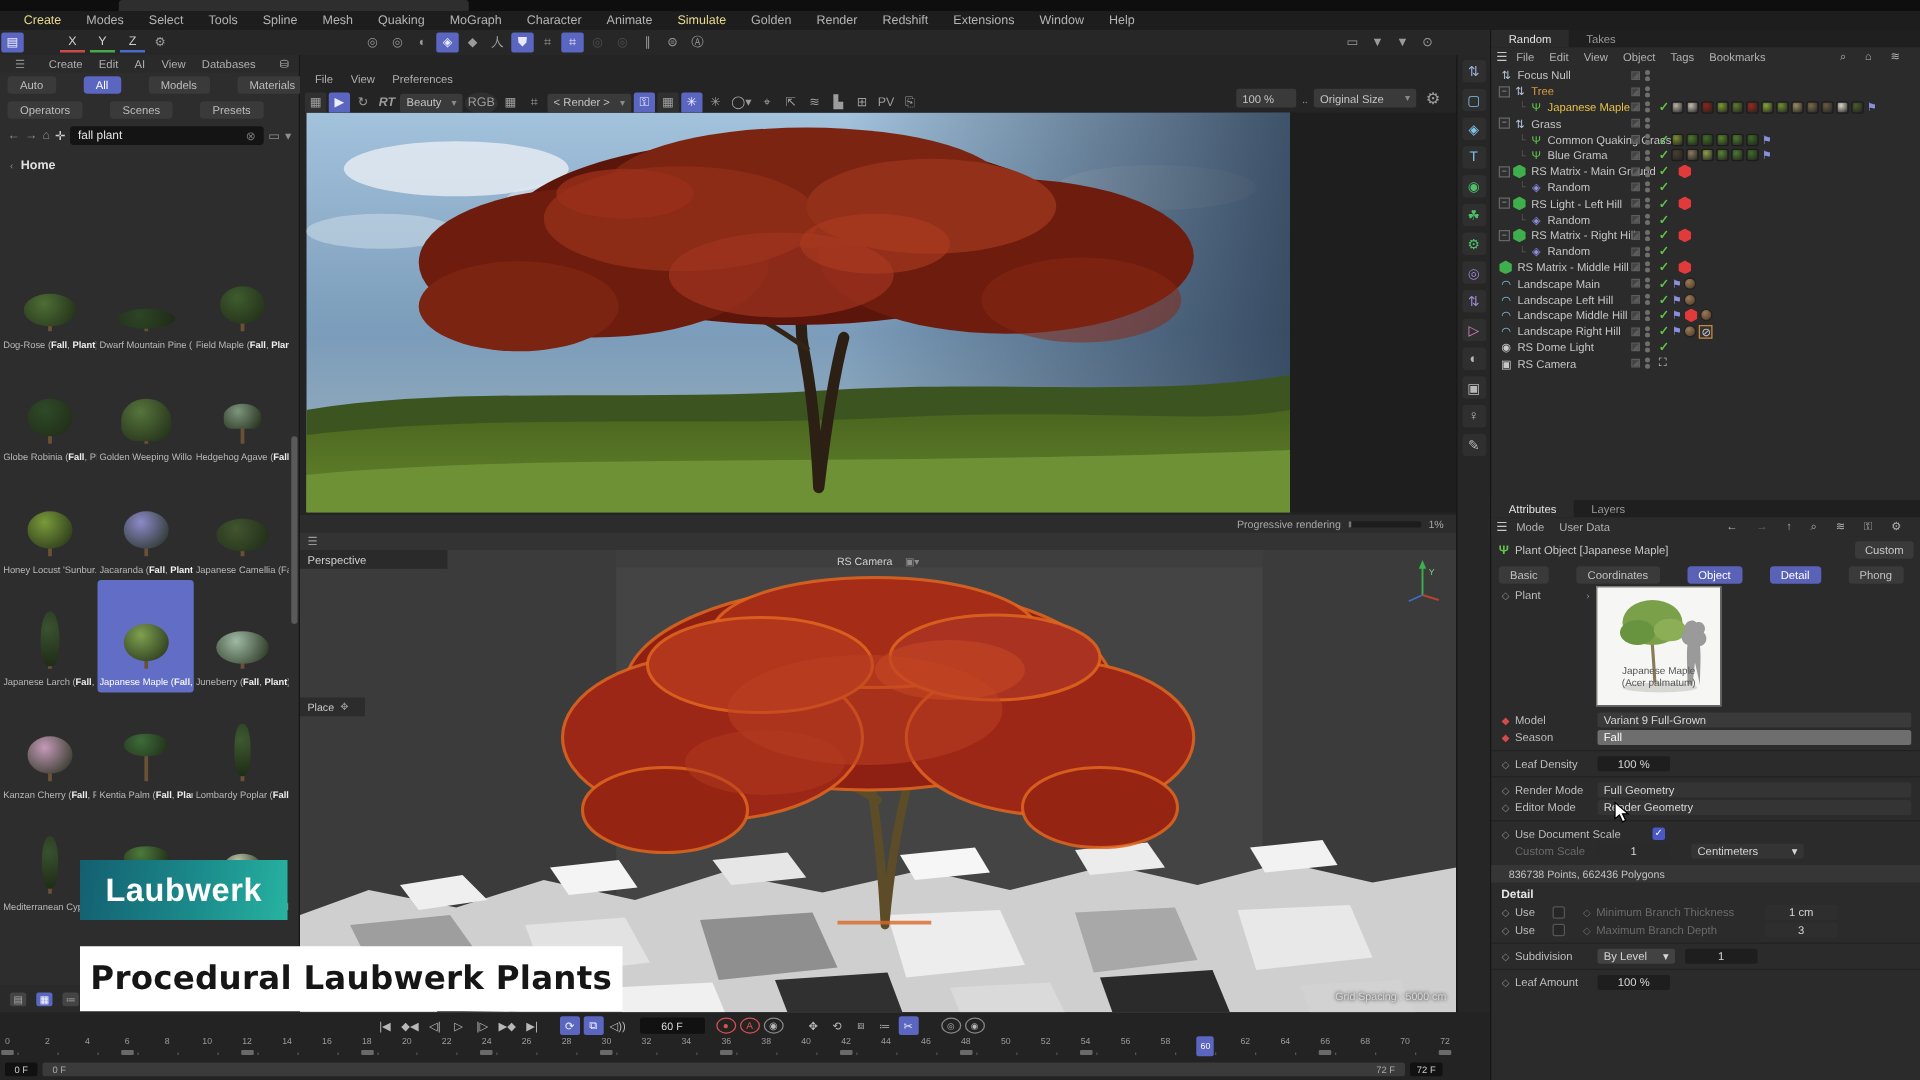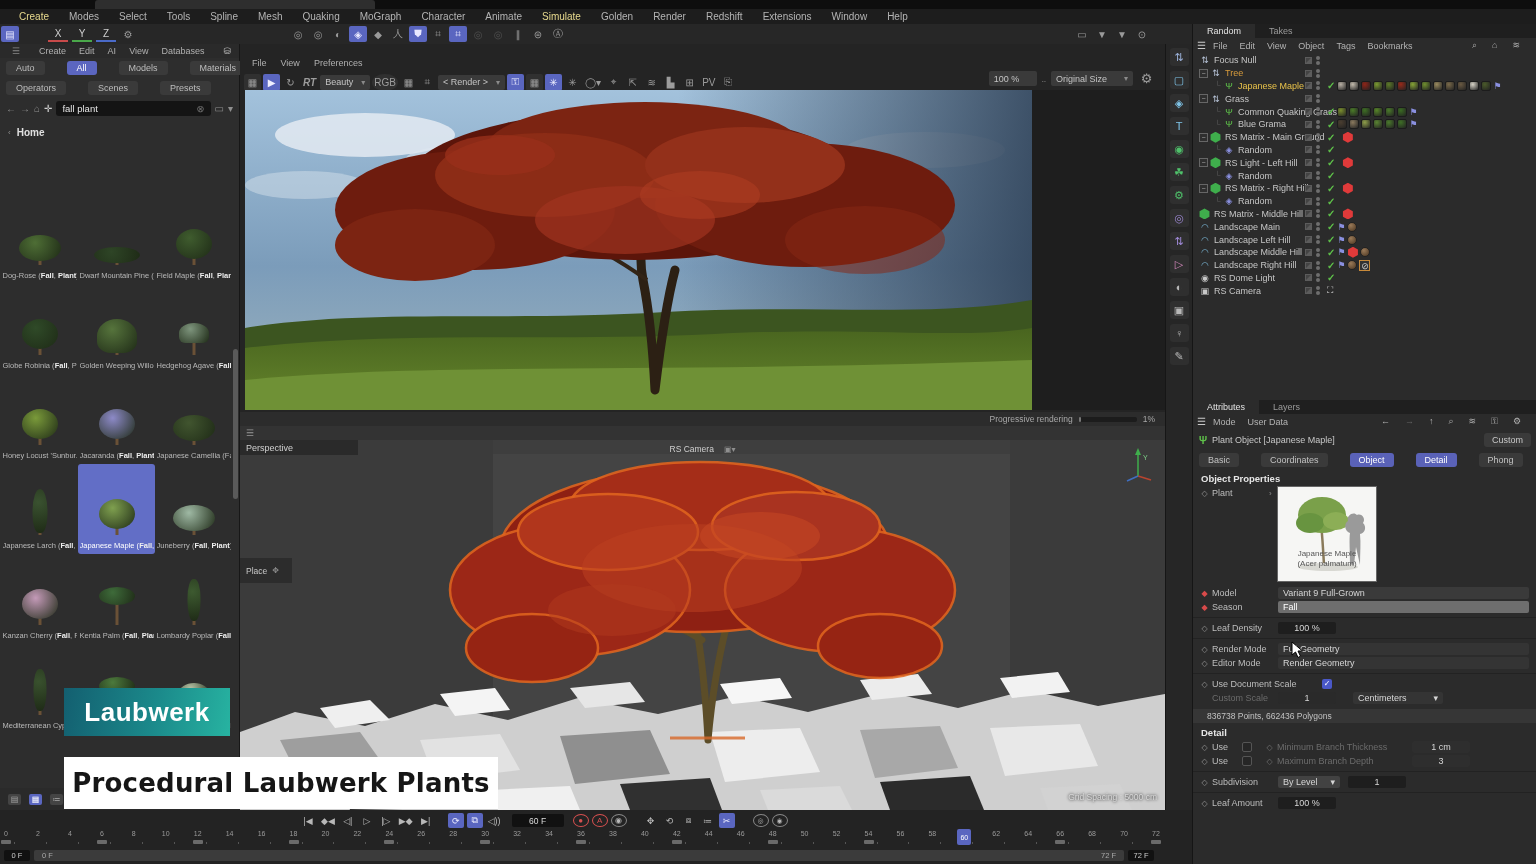--- a/index.html
+++ b/index.html
@@ -61,21 +61,21 @@
   #render-img { position:absolute; left:5px; top:46px; width:787px; height:320px; background:#000; }
   #render-side { position:absolute; left:792px; top:46px; width:133px; height:320px; background:#1e1e1e; }
   #prog-row { position:absolute; left:0; top:368px; width:925px; height:14px; background:#2c2c2c; display:flex; align-items:center; justify-content:flex-end; gap:6px; padding-right:10px; }
   #prog-row span { font-size:8.5px; color:#a8a8a8; }
   #prog-bar { width:58px; height:5px; background:#1c1c1c; border-radius:2px; position:relative; }
   #prog-fill { position:absolute; left:0; top:0; height:5px; background:#777; border-radius:2px; }
   #vp-head { position:absolute; left:0; top:382px; width:925px; height:14px; background:#333; display:flex; align-items:center; padding-left:6px; color:#999; font-size:9px; }
   #viewport { position:absolute; left:0; top:396px; width:925px; height:370px; background:#3b3b3b; overflow:hidden; }
   #vp-label { position:absolute; left:0; top:0; width:118px; height:15px; background:#2a2a2a; display:flex; align-items:center; padding-left:6px; font-size:9px; color:#d0d0d0; z-index:4; }
   #vp-cam { position:absolute; left:50%; top:4px; transform:translateX(-50%); font-size:8.5px; color:#cfcfcf; z-index:4; display:flex; gap:10px; align-items:center; }
-  #vp-place { position:absolute; left:0; top:118px; width:52px; height:25px; background:#2c2c2c; display:flex; align-items:center; gap:5px; padding-left:6px; font-size:8.5px; color:#c8c8c8; z-index:4; }
+  #vp-place { position:absolute; left:0; top:118px; width:52px; height:15px; background:#2c2c2c; display:flex; align-items:center; gap:5px; padding-left:6px; font-size:8.5px; color:#c8c8c8; z-index:4; }
   #vp-grid { position:absolute; right:8px; bottom:8px; font-size:8.5px; color:#d8d8d8; text-shadow:0 0 3px #000; z-index:4; }
   #vp-axis { position:absolute; right:10px; top:8px; z-index:4; }
 
   
   #tool-strip { position:absolute; left:1165px; top:44px; width:27px; height:766px; background:#262626; border-left:1px solid #161616; display:flex; flex-direction:column; align-items:center; padding-top:4px; gap:5px; }
   .strip-ico { width:19px; height:18px; border-radius:3px; background:#2f2f2f; display:flex; align-items:center; justify-content:center; font-size:11px; }
 
   
   #right-panel { position:absolute; left:1192px; top:24px; width:344px; height:840px; background:#2b2b2b; border-left:1px solid #151515; }
   .rp-tabs { height:14px; display:flex; align-items:flex-end; background:#1f1f1f; }
@@ -908,21 +908,20 @@
         <span style="font-size:9px">Plant Object [Japanese Maple]</span>
         <span class="custom">Custom</span>
       </div>
       <div class="tab-row" id="attr-sec-tabs" style="padding:2px 6px">
           <div class="sec-tab">Basic</div>
           <div class="sec-tab">Coordinates</div>
           <div class="sec-tab active">Object</div>
           <div class="sec-tab active">Detail</div>
           <div class="sec-tab">Phong</div>
         </div>
-      <div class="attr-hdr">Object Properties</div>
       <div style="position:relative; height:100px;">
         <div class="attr-row">
           <span class="attr-dot">◇</span>
           <span class="attr-label">Plant</span>
           <span class="mini" style="position:absolute;left:76px">›</span>
         </div>
         <div id="plant-thumb-box">
           <svg width="98" height="94" viewBox="0 0 98 94">
             <rect width="98" height="94" fill="#f6f6f4"></rect>
             <path d="M46,78 C45,60 44,46 43,36" stroke="#8a7a5a" stroke-width="2.5" fill="none"></path>

